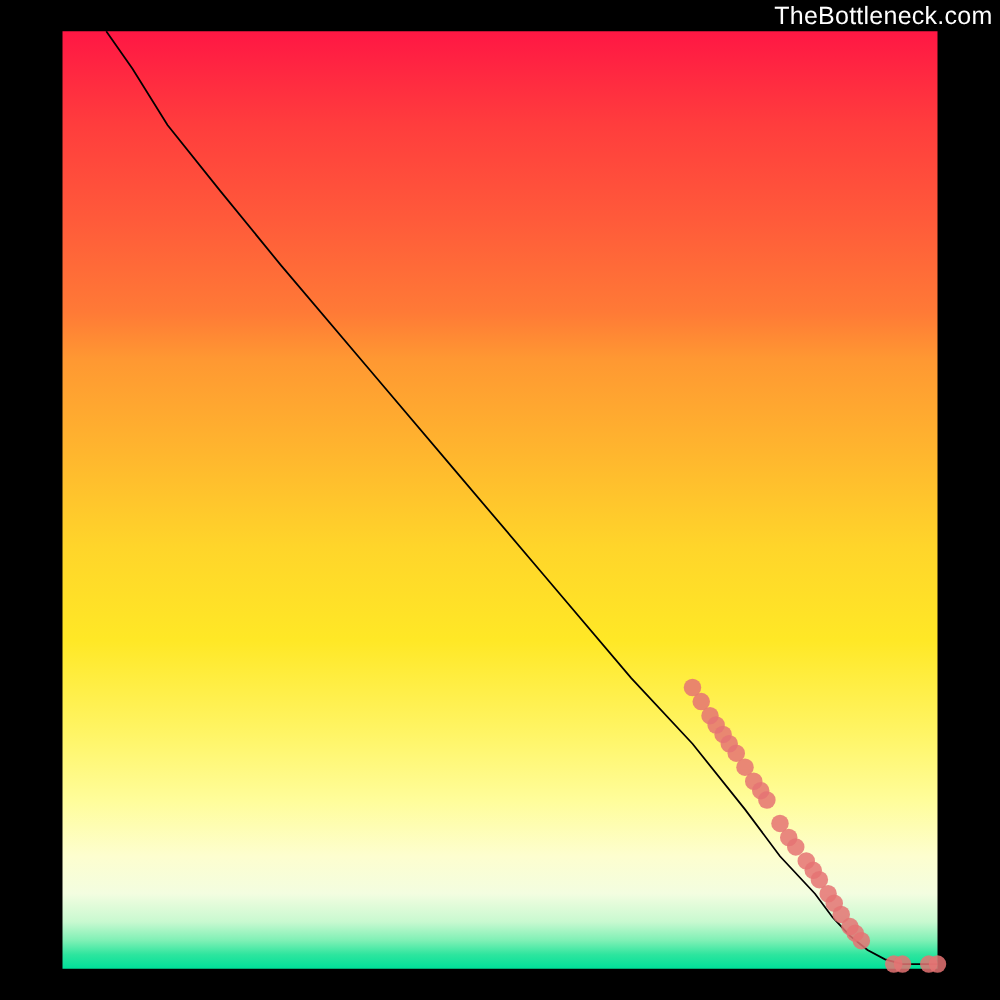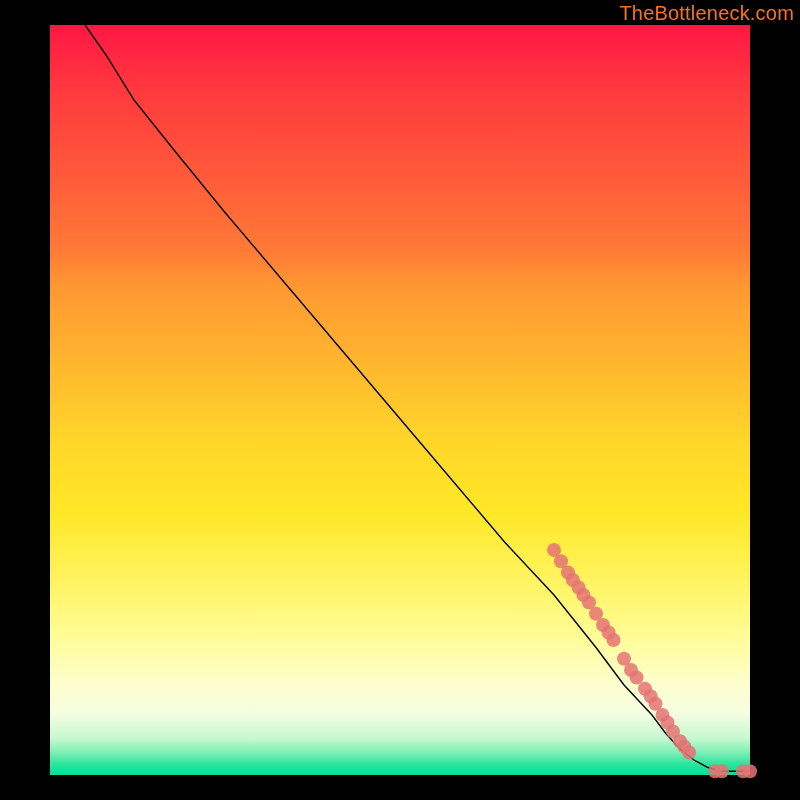--- a/index.html
+++ b/index.html
@@ -8,21 +8,21 @@
     height: 800px;
     background: #000;
     position: relative;
     overflow: hidden;
     font-family: Arial, Helvetica, sans-serif;
   }
   .attribution {
     position: absolute;
     top: 2px;
     right: 6px;
-    color: #f97316;
+    color: #ffffff;
     font-size: 20px;
     font-weight: 400;
     letter-spacing: 0.2px;
     z-index: 10;
   }
   .plot-area {
     position: absolute;
     left: 50px;
     top: 25px;
     width: 700px;

